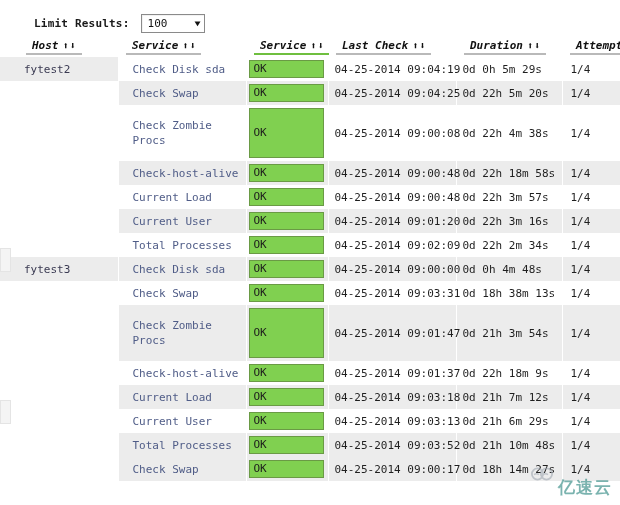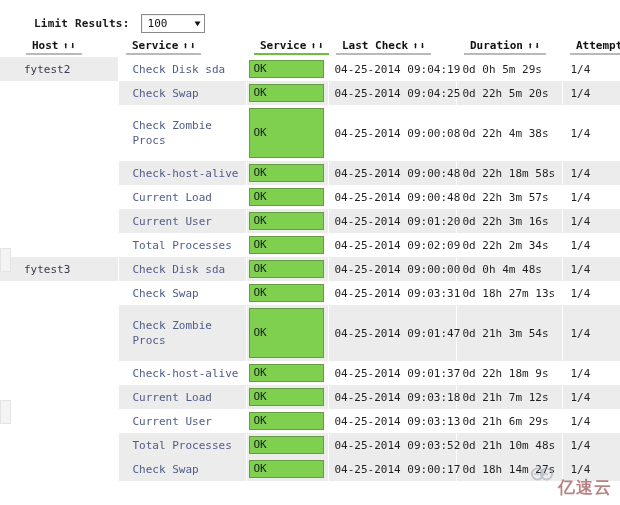--- a/index.html
+++ b/index.html
@@ -70,20 +70,21 @@
   thead th {
     padding: 0 0 2px 0;
     vertical-align: bottom;
     text-align: left;
     font-weight: bold;
     font-size: 11px;
     font-family: "DejaVu Sans Mono", "Liberation Mono", monospace;
     color: #111111;
     background: #ffffff;
     white-space: nowrap;
+    font-style: italic;
   }
   .th-inner {
     display: inline-flex;
     align-items: flex-end;
     gap: 4px;
     border-bottom: 2px solid #b9b9b9;
     padding: 0 6px 1px 6px;
     margin-left: 8px;
     min-width: 0;
   }
@@ -172,21 +173,21 @@
     display: flex;
     align-items: center;
     gap: 4px;
     opacity: .55;
     pointer-events: none;
   }
   .watermark .wm-text {
     font-family: "DejaVu Sans", "Liberation Sans", sans-serif;
     font-size: 17px;
     font-weight: bold;
-    color: #7f1d1d;
+    color: #0f766e;
     letter-spacing: 1px;
     margin-top: 24px;
   }
   .watermark .wm-logo { color: #9aa3ad; }
 </style>
 </head>
 <body>
 
 <div class="limit-bar">
   <span class="limit-label">Limit Results:</span>
@@ -341,21 +342,21 @@
         <td class="cell-duration">0d 0h 4m 48s</td>
         <td class="cell-attempt">1/4</td>
       </tr>
       <tr class="row-odd">
         <td class="cell-host blank"></td>
         <td class="cell-service"><span class="svc-link"><span class="svc-line">Check Swap</span></span></td>
         <td class="cell-status">
           <span class="status-chip">OK</span>
         </td>
         <td class="cell-last">04-25-2014 09:03:31</td>
-        <td class="cell-duration">0d 18h 27m 13s</td>
+        <td class="cell-duration">0d 18h 38m 13s</td>
         <td class="cell-attempt">1/4</td>
       </tr>
       <tr class="row-even">
         <td class="cell-host blank"></td>
         <td class="cell-service"><span class="svc-link"><span class="svc-line">Check Zombie</span><span class="svc-line">Procs</span></span></td>
         <td class="cell-status">
           <span class="status-chip tall">OK</span>
         </td>
         <td class="cell-last">04-25-2014 09:01:47</td>
         <td class="cell-duration">0d 21h 3m 54s</td>

